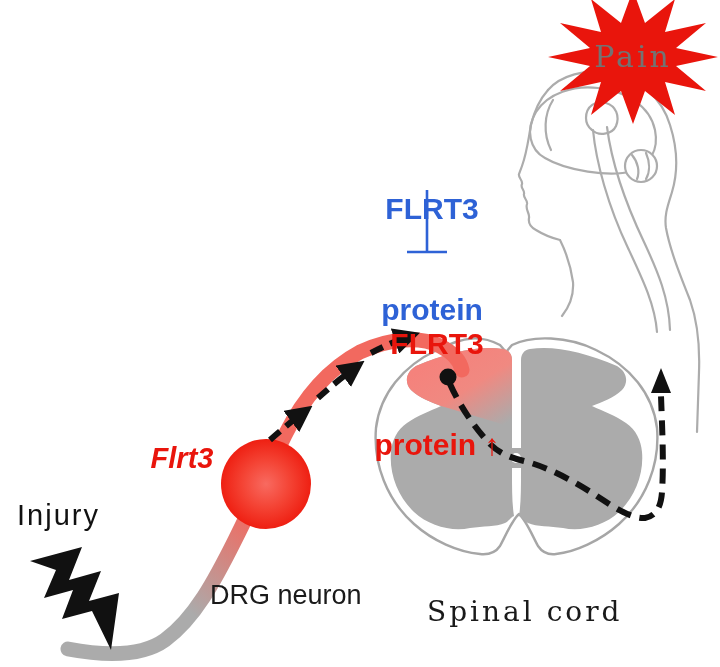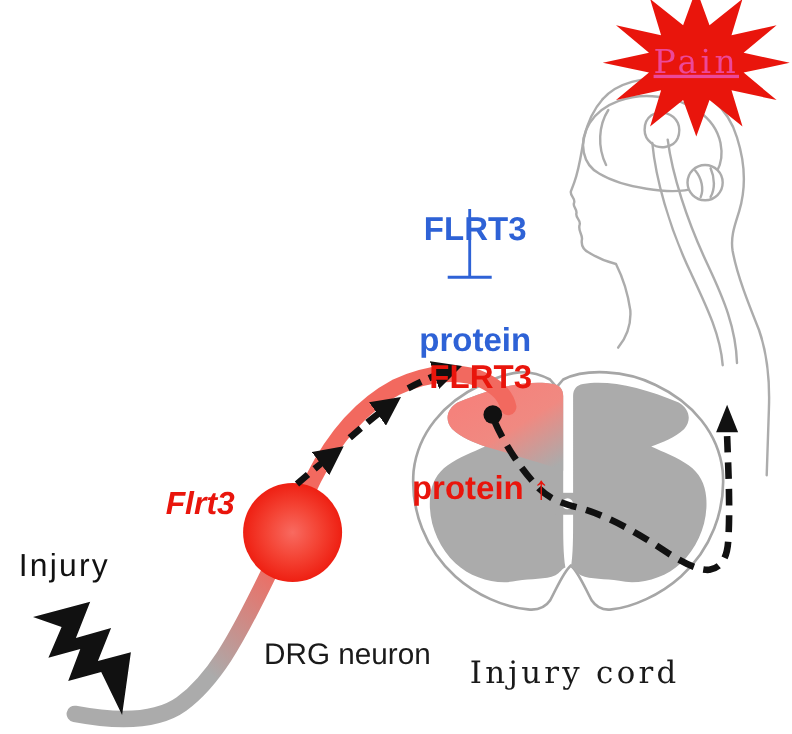--- a/index.html
+++ b/index.html
@@ -1,31 +1,31 @@
 <!DOCTYPE html>
 <html><head>
 <meta charset="utf-8">
 <style>
   html,body{margin:0;padding:0;background:#fff;}
   #stage{position:relative;width:720px;height:667px;background:#ffffff;overflow:hidden;
          font-family:"Liberation Sans",sans-serif;}
   #art{position:absolute;left:0;top:0;}
   .lbl{position:absolute;text-align:center;line-height:1.13;white-space:pre;}
-  #pain-label{left:563px;top:40px;width:140px;color:#ec4899;
-              font-family:"DejaVu Serif",serif;font-size:30px;letter-spacing:3px;text-decoration:underline;}
+  #pain-label{left:563px;top:40px;width:140px;color:#737373;
+              font-family:"DejaVu Serif",serif;font-size:30px;letter-spacing:3px;}
   #antibody-label{left:332px;top:124px;width:200px;color:#2e62d6;
                   font-size:30px;font-weight:bold;}
   #protein-label{left:337px;top:259px;width:200px;color:#e9150c;
                  font-size:30px;font-weight:bold;}
   #mrna-label{left:92px;top:376px;width:180px;color:#e9150c;
               font-size:29px;font-weight:bold;}
   #mrna-label .ital{font-style:italic;}
   #injury-label{left:17px;top:499px;color:#111111;
                 font-family:Liberation Sans, sans-serif;font-size:29px;letter-spacing:2px;text-align:left;}
-  #drg-label{left:210px;top:580px;color:#1a1a1a;font-size:27px;text-align:left;margin-left:30px;}
+  #drg-label{left:210px;top:580px;color:#1a1a1a;font-size:27px;text-align:left;}
   #spinal-label{left:427px;top:596px;color:#1a1a1a;
                 font-family:"DejaVu Serif",serif;font-size:28px;letter-spacing:3px;text-align:left;}
 </style>
 </head>
 <body>
 
 <div id="stage">
 
 <svg id="art" width="720" height="667" viewBox="0 0 720 667">
   <defs>
@@ -201,15 +201,15 @@
 </div>
 
 <div class="lbl" id="mrna-label">
   <div class="ital">Flrt3</div>
 </div>
 
 <div class="lbl" id="injury-label">Injury</div>
 
 <div class="lbl" id="drg-label">DRG neuron</div>
 
-<div class="lbl" id="spinal-label">Injury cord</div>
+<div class="lbl" id="spinal-label">Spinal cord</div>
 
 </div>
 
 </body></html>

